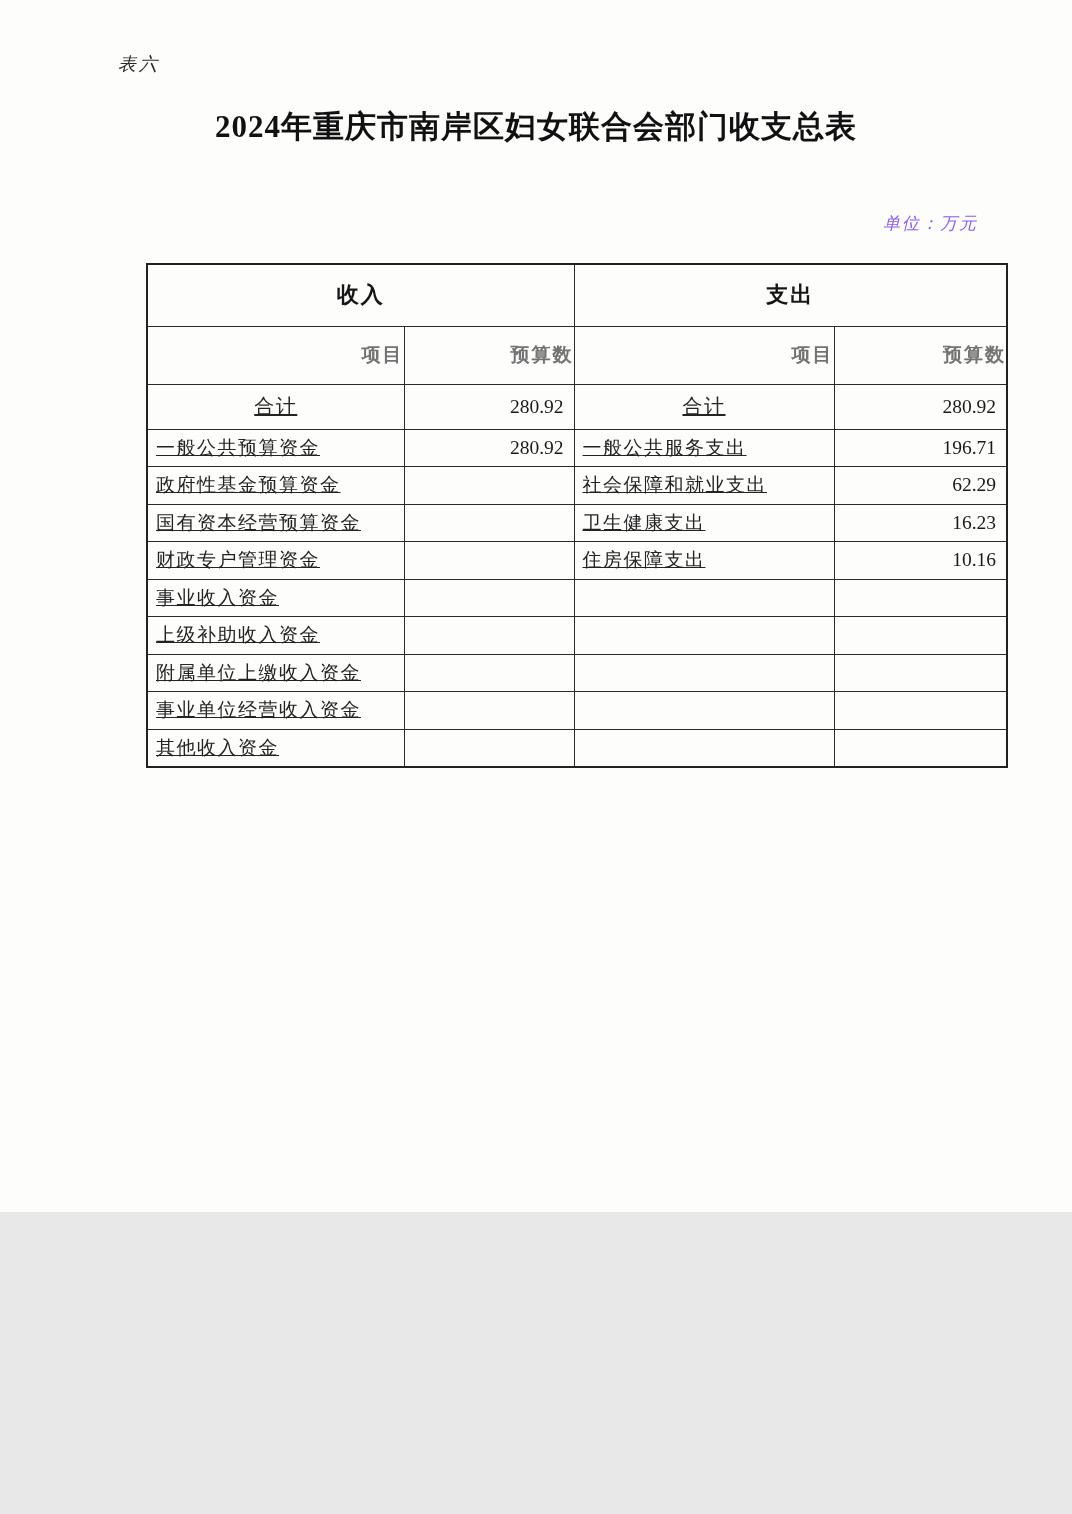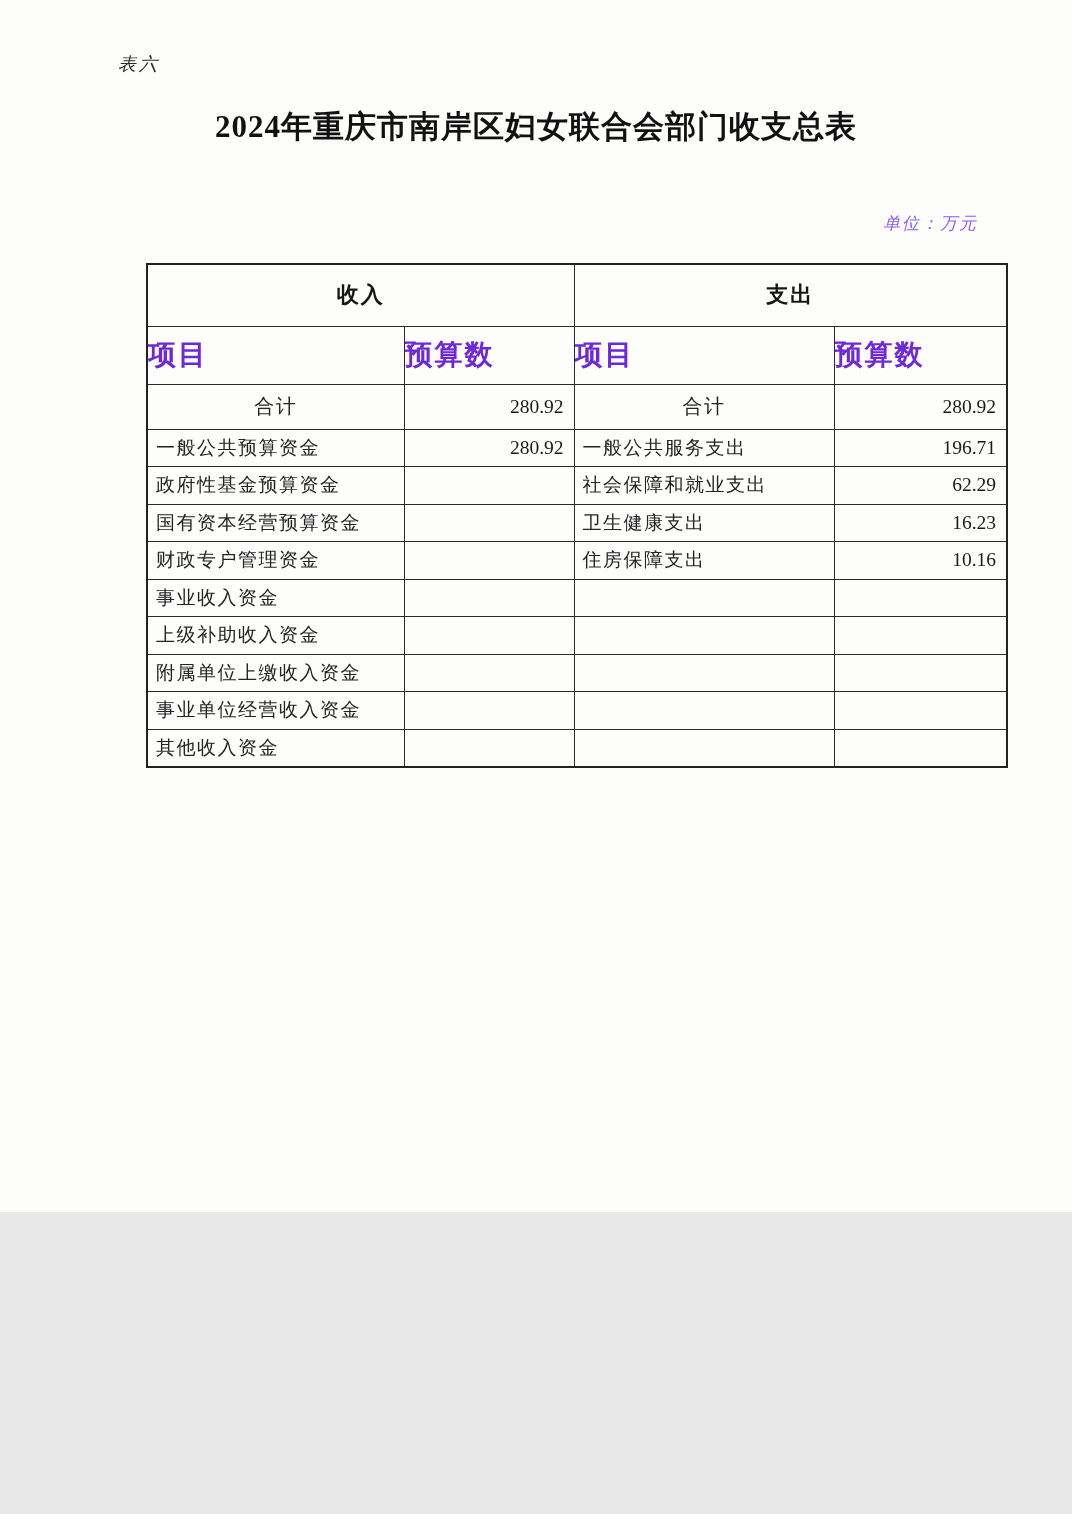--- a/index.html
+++ b/index.html
@@ -68,33 +68,34 @@
   tr.data-row { height: 37.5px; }
   th.section-header {
     font-size: 22px;
     font-weight: 600;
     font-family: "Liberation Sans", "DejaVu Sans", sans-serif;
     letter-spacing: 2px;
     text-align: center;
     color: #161616;
   }
   th.col-header {
-    font-size: 28px;
+    font-size: 19px;
     font-weight: 600;
     font-family: "Liberation Sans", "DejaVu Sans", sans-serif;
     letter-spacing: 2px;
-    text-align: left;
-    color: #6d28d9;
+    text-align: right;
+    color: #737373;
   }
   td.item-cell {
     font-size: 19px;
     letter-spacing: 1.5px;
     text-align: left;
     padding-left: 8px;
     color: #232323;
+    text-decoration: underline;
   }
   td.value-cell {
     font-size: 19.5px;
     text-align: right;
     padding-right: 10px;
     font-family: "Liberation Serif", "DejaVu Serif", serif;
     color: #1a1a1a;
     padding-left: 16px;
   }
   tr.total-row td.item-cell {

